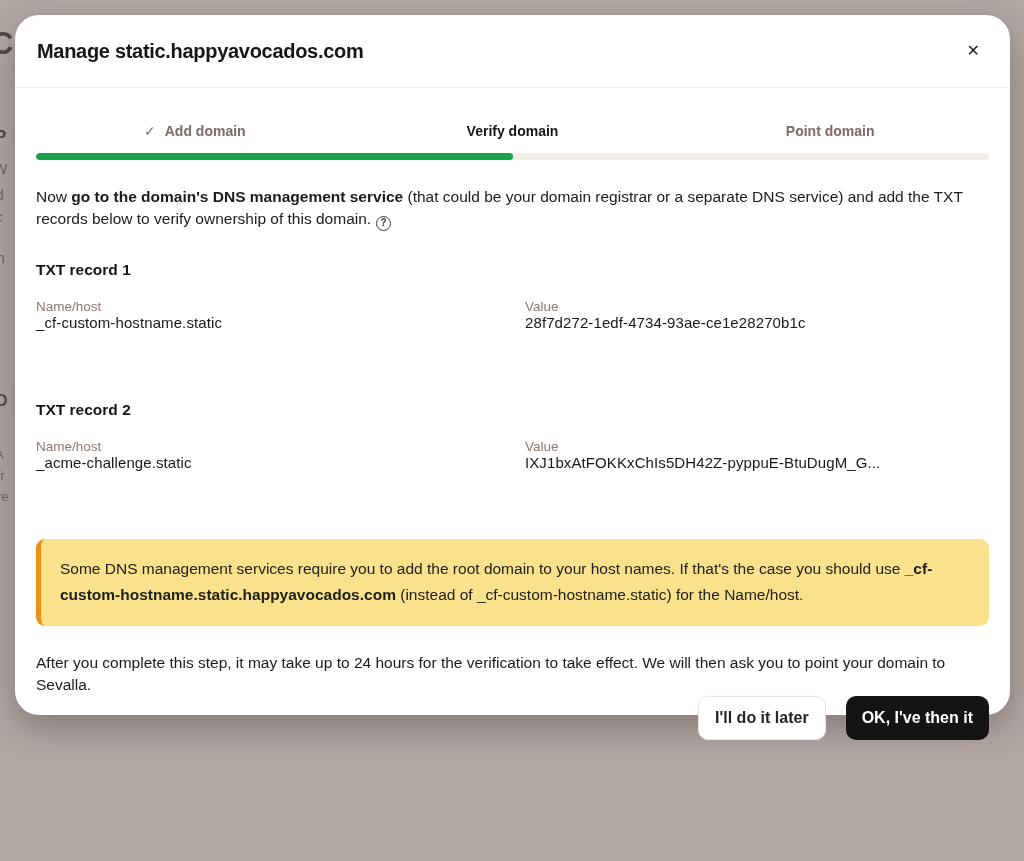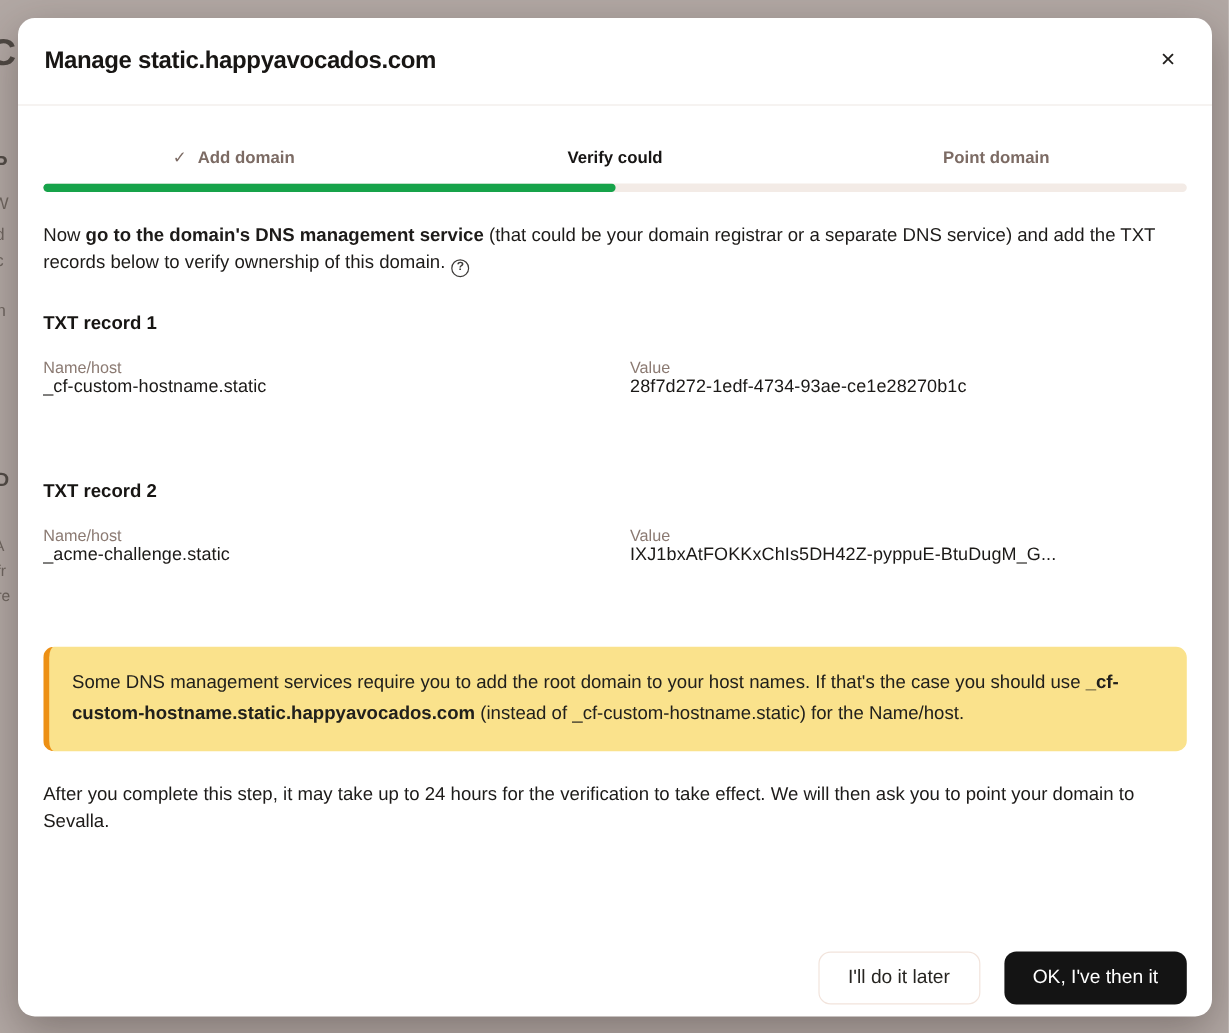--- a/index.html
+++ b/index.html
@@ -21,23 +21,23 @@
   .frag-c2 { left: -4px;  top: 209px; }
   .frag-h  { left: -3px;  top: 250px; }
   .frag-dd { left: -4px;  top: 392px; font-size: 16px; font-weight: 700; color: #514b46; }
   .frag-a  { left: -5px;  top: 447px; font-size: 13px; }
   .frag-fr { left: -3px;  top: 468px; font-size: 13px; }
   .frag-re { left: -3px;  top: 489px; font-size: 13px; }
 
   .modal {
     position: absolute;
     left: 15px; top: 15px;
-    width: 995px; height: 832px;
+    width: 995px; height: 700px;
     background: #ffffff;
-    border-radius: 14px;
+    border-radius: 24px;
     box-shadow: 0 12px 36px rgba(40, 30, 25, 0.35);
     display: flex;
     flex-direction: column;
   }
 
   .modal-header {
     height: 73px;
     flex: 0 0 73px;
     display: flex;
     align-items: center;
@@ -125,23 +125,23 @@
     display: flex;
     justify-content: flex-end;
     gap: 20px;
     padding: 0 21px 10px;
   }
   .btn {
     height: 44px;
     border-radius: 10px;
     font-family: "Liberation Sans", sans-serif;
     font-size: 16px;
-    font-weight: 400;
+    font-weight: 700;
     cursor: pointer;
-    padding: 0 24px;
+    padding: 0 16px;
   }
   .btn-secondary {
     background: #ffffff;
     border: 1px solid #f2e4dc;
     color: #262420;
   }
   .btn-primary {
     background: #141414;
     border: none;
     color: #ffffff;
@@ -170,21 +170,21 @@
     <button class="close-btn">✕</button>
   </div>
 
   <div class="modal-body">
 
     <div class="steps">
       <div class="step">
         <span class="step-check">✓</span><span>Add domain</span>
       </div>
       <div class="step active">
-        <span>Verify could</span>
+        <span>Verify domain</span>
       </div>
       <div class="step">
         <span>Point domain</span>
       </div>
     </div>
 
     <div class="progress-track" style="background: rgb(243, 235, 230);">
       <div class="progress-fill" style="width: 50%; background: rgb(22, 163, 74);"></div>
     </div>
 

